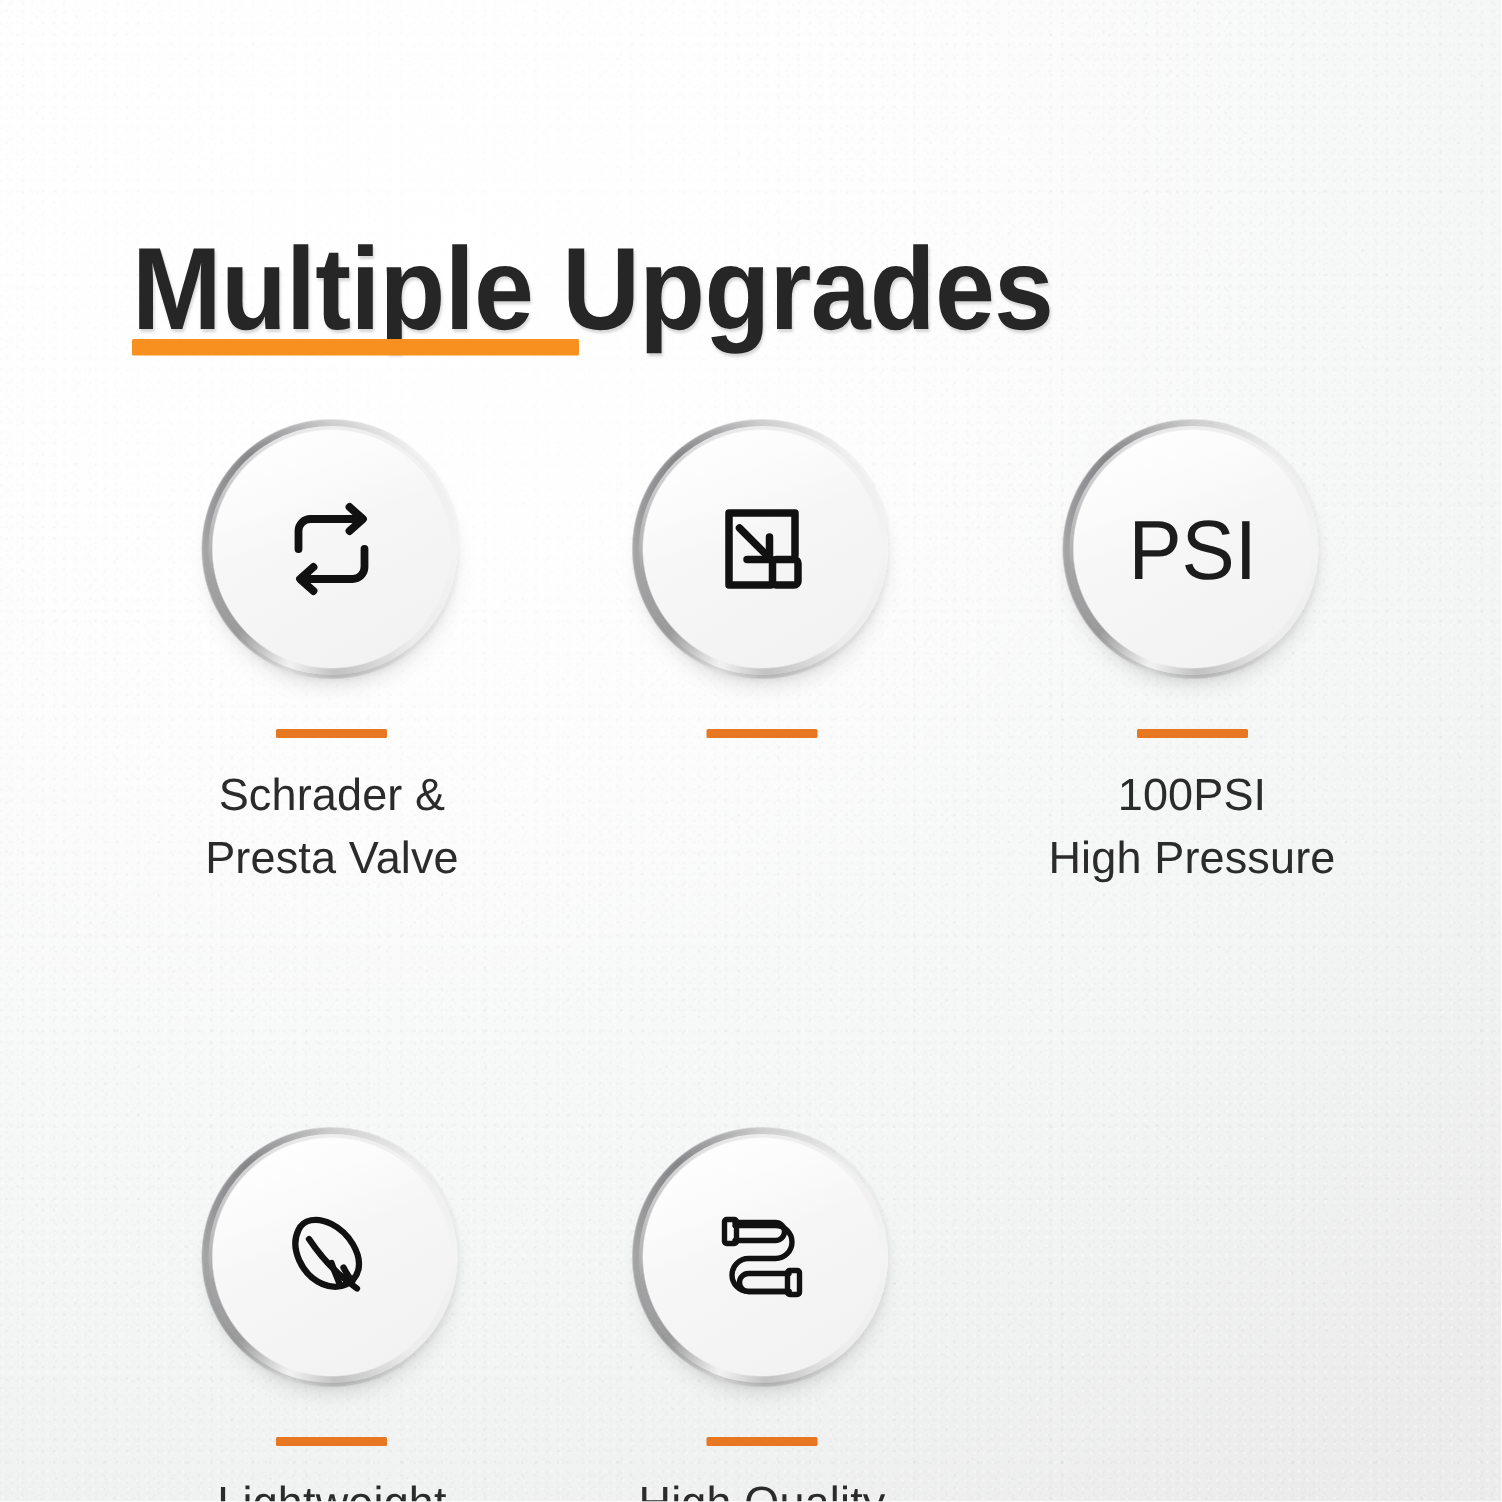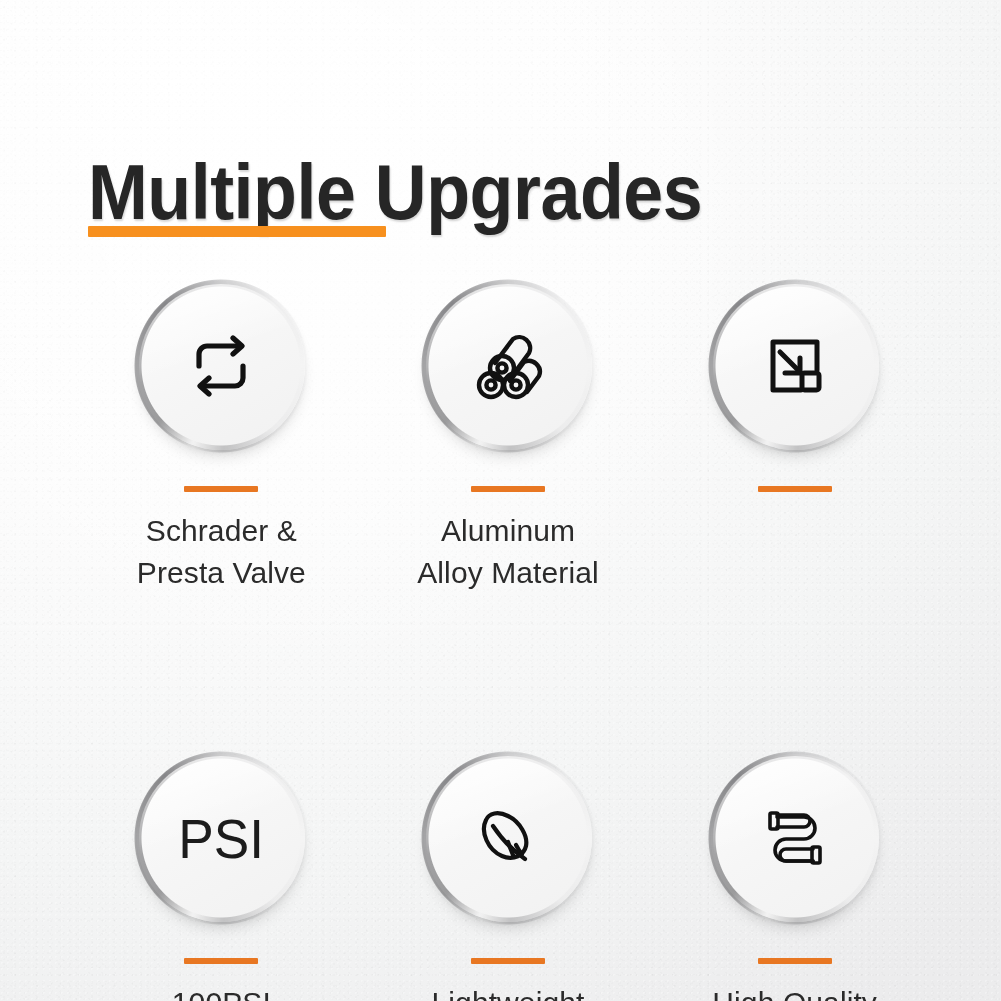--- a/index.html
+++ b/index.html
@@ -196,44 +196,20 @@
             <path d="M61 39 V51 a8 8 0 0 1 -8 8 H19"></path>
             <polyline points="27,51 18,59 27,67"></polyline>
           </svg>
         </span>
       </div>
       <div class="dash"></div>
       <div class="caption">Schrader &amp;
 Presta Valve</div>
     </div>
 
-    <div class="cell">
-      <div class="badge">
-        <span class="badge-glyph">
-          <svg width="80" height="80" viewBox="0 0 80 80" fill="none" stroke="#111" stroke-width="4.4" stroke-linecap="round" stroke-linejoin="round">
-
-            <path d="M27 37 L45 13 a11 11 0 0 1 16 14 L47 46"></path>
-
-            <path d="M42 55 L56 36 a11 11 0 0 1 15 14 L59 66"></path>
-
-            <circle cx="34" cy="42" r="12"></circle>
-            <circle cx="34" cy="42" r="4.6"></circle>
-
-            <circle cx="23" cy="59" r="12"></circle>
-            <circle cx="23" cy="59" r="4.6"></circle>
-
-            <circle cx="48" cy="59" r="12"></circle>
-            <circle cx="48" cy="59" r="4.6"></circle>
-          </svg>
-        </span>
-      </div>
-      <div class="dash"></div>
-      <div class="caption">Aluminum
-Alloy Material</div>
-    </div>
 
     <div class="cell">
       <div class="badge">
         <span class="badge-glyph">
           <svg width="76" height="76" viewBox="0 0 76 76" fill="none" stroke="#111" stroke-width="5" stroke-linecap="round" stroke-linejoin="round">
 
             <path d="M60 42 V14 H16 v48 h28"></path>
 
             <line x1="23" y1="24" x2="43" y2="44"></line>
             <polyline points="43,30 43,45 28,45"></polyline>

